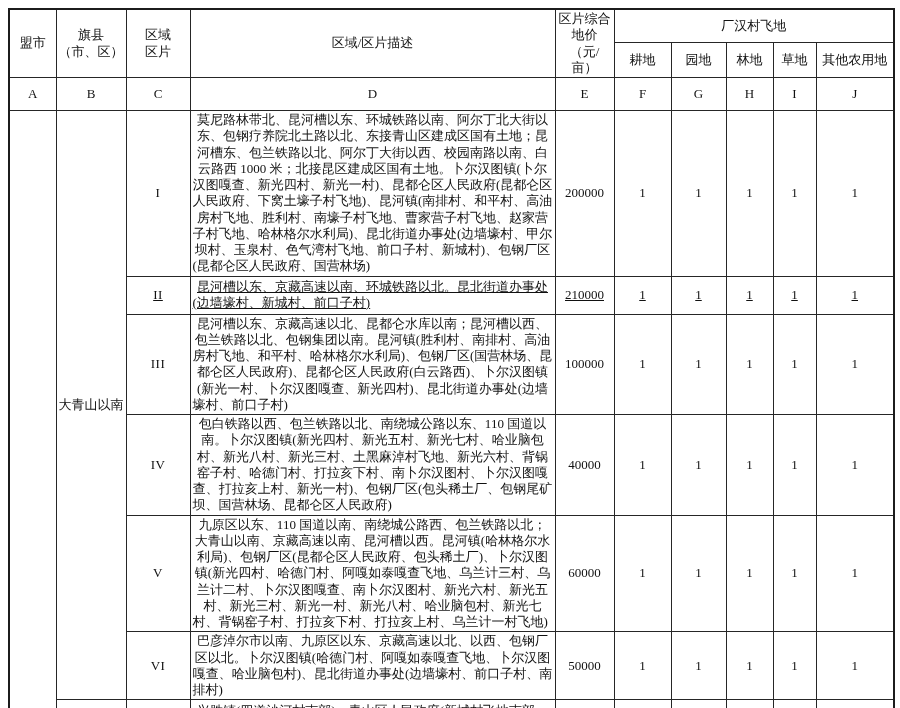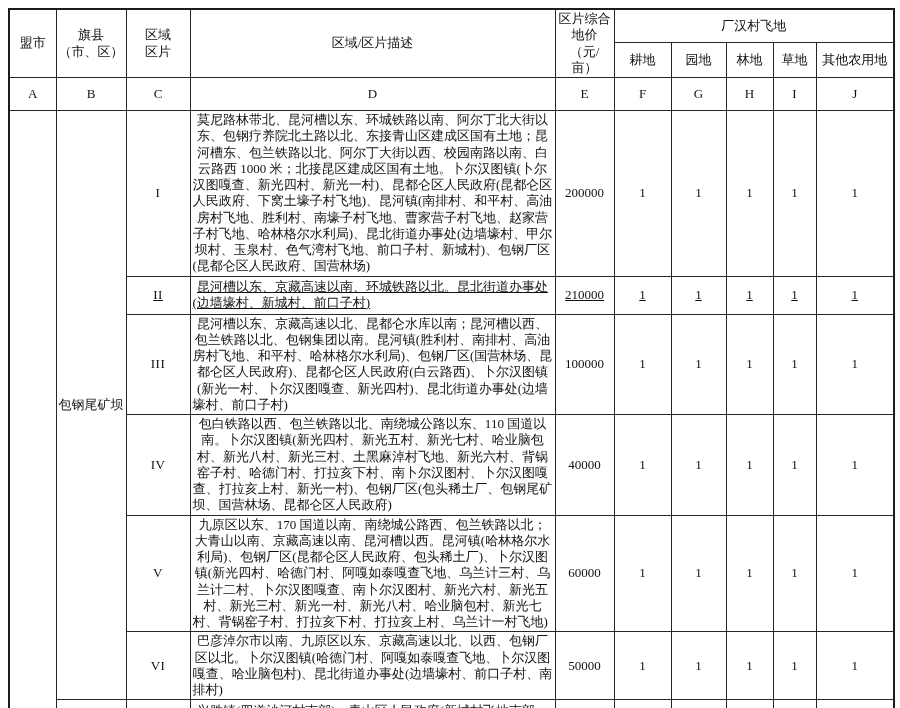--- a/index.html
+++ b/index.html
@@ -118,21 +118,21 @@
         <td class="letter-cell">E</td>
         <td class="letter-cell">F</td>
         <td class="letter-cell">G</td>
         <td class="letter-cell">H</td>
         <td class="letter-cell">I</td>
         <td class="letter-cell">J</td>
       </tr>
 
       <tr class="r1">
         <td rowspan="7"></td>
-        <td rowspan="6" class="district-cell">包钢尾矿坝</td>
+        <td rowspan="6" class="district-cell">大青山以南</td>
         <td class="zone-cell">I</td>
         <td class="desc-cell">莫尼路林带北、昆河槽以东、环城铁路以南、阿尔丁北大街以东、包钢疗养院北土路以北、东接青山区建成区国有土地；昆河槽东、包兰铁路以北、阿尔丁大街以西、校园南路以南、白云路西 1000 米；北接昆区建成区国有土地。卜尔汉图镇(卜尔汉图嘎查、新光四村、新光一村)、昆都仑区人民政府(昆都仑区人民政府、下窝土壕子村飞地)、昆河镇(南排村、和平村、高油房村飞地、胜利村、南壕子村飞地、曹家营子村飞地、赵家营子村飞地、哈林格尔水利局)、昆北街道办事处(边墙壕村、甲尔坝村、玉泉村、色气湾村飞地、前口子村、新城村)、包钢厂区(昆都仑区人民政府、国营林场)</td>
         <td class="price-cell">200000</td>
         <td class="coef-cell">1</td>
         <td class="coef-cell">1</td>
         <td class="coef-cell">1</td>
         <td class="coef-cell">1</td>
         <td class="coef-cell">1</td>
       </tr>
       <tr class="r2">
@@ -160,21 +160,21 @@
         <td class="desc-cell">包白铁路以西、包兰铁路以北、南绕城公路以东、110 国道以南。卜尔汉图镇(新光四村、新光五村、新光七村、哈业脑包村、新光八村、新光三村、土黑麻淖村飞地、新光六村、背锅窑子村、哈德门村、打拉亥下村、南卜尔汉图村、卜尔汉图嘎查、打拉亥上村、新光一村)、包钢厂区(包头稀土厂、包钢尾矿坝、国营林场、昆都仑区人民政府)</td>
         <td class="price-cell">40000</td>
         <td class="coef-cell">1</td>
         <td class="coef-cell">1</td>
         <td class="coef-cell">1</td>
         <td class="coef-cell">1</td>
         <td class="coef-cell">1</td>
       </tr>
       <tr class="r5">
         <td class="zone-cell">V</td>
-        <td class="desc-cell">九原区以东、170 国道以南、南绕城公路西、包兰铁路以北；大青山以南、京藏高速以南、昆河槽以西。昆河镇(哈林格尔水利局)、包钢厂区(昆都仑区人民政府、包头稀土厂)、卜尔汉图镇(新光四村、哈德门村、阿嘎如泰嘎查飞地、乌兰计三村、乌兰计二村、卜尔汉图嘎查、南卜尔汉图村、新光六村、新光五村、新光三村、新光一村、新光八村、哈业脑包村、新光七村、背锅窑子村、打拉亥下村、打拉亥上村、乌兰计一村飞地)</td>
+        <td class="desc-cell">九原区以东、110 国道以南、南绕城公路西、包兰铁路以北；大青山以南、京藏高速以南、昆河槽以西。昆河镇(哈林格尔水利局)、包钢厂区(昆都仑区人民政府、包头稀土厂)、卜尔汉图镇(新光四村、哈德门村、阿嘎如泰嘎查飞地、乌兰计三村、乌兰计二村、卜尔汉图嘎查、南卜尔汉图村、新光六村、新光五村、新光三村、新光一村、新光八村、哈业脑包村、新光七村、背锅窑子村、打拉亥下村、打拉亥上村、乌兰计一村飞地)</td>
         <td class="price-cell">60000</td>
         <td class="coef-cell">1</td>
         <td class="coef-cell">1</td>
         <td class="coef-cell">1</td>
         <td class="coef-cell">1</td>
         <td class="coef-cell">1</td>
       </tr>
       <tr class="r6">
         <td class="zone-cell">VI</td>
         <td class="desc-cell">巴彦淖尔市以南、九原区以东、京藏高速以北、以西、包钢厂区以北。卜尔汉图镇(哈德门村、阿嘎如泰嘎查飞地、卜尔汉图嘎查、哈业脑包村)、昆北街道办事处(边墙壕村、前口子村、南排村)</td>

